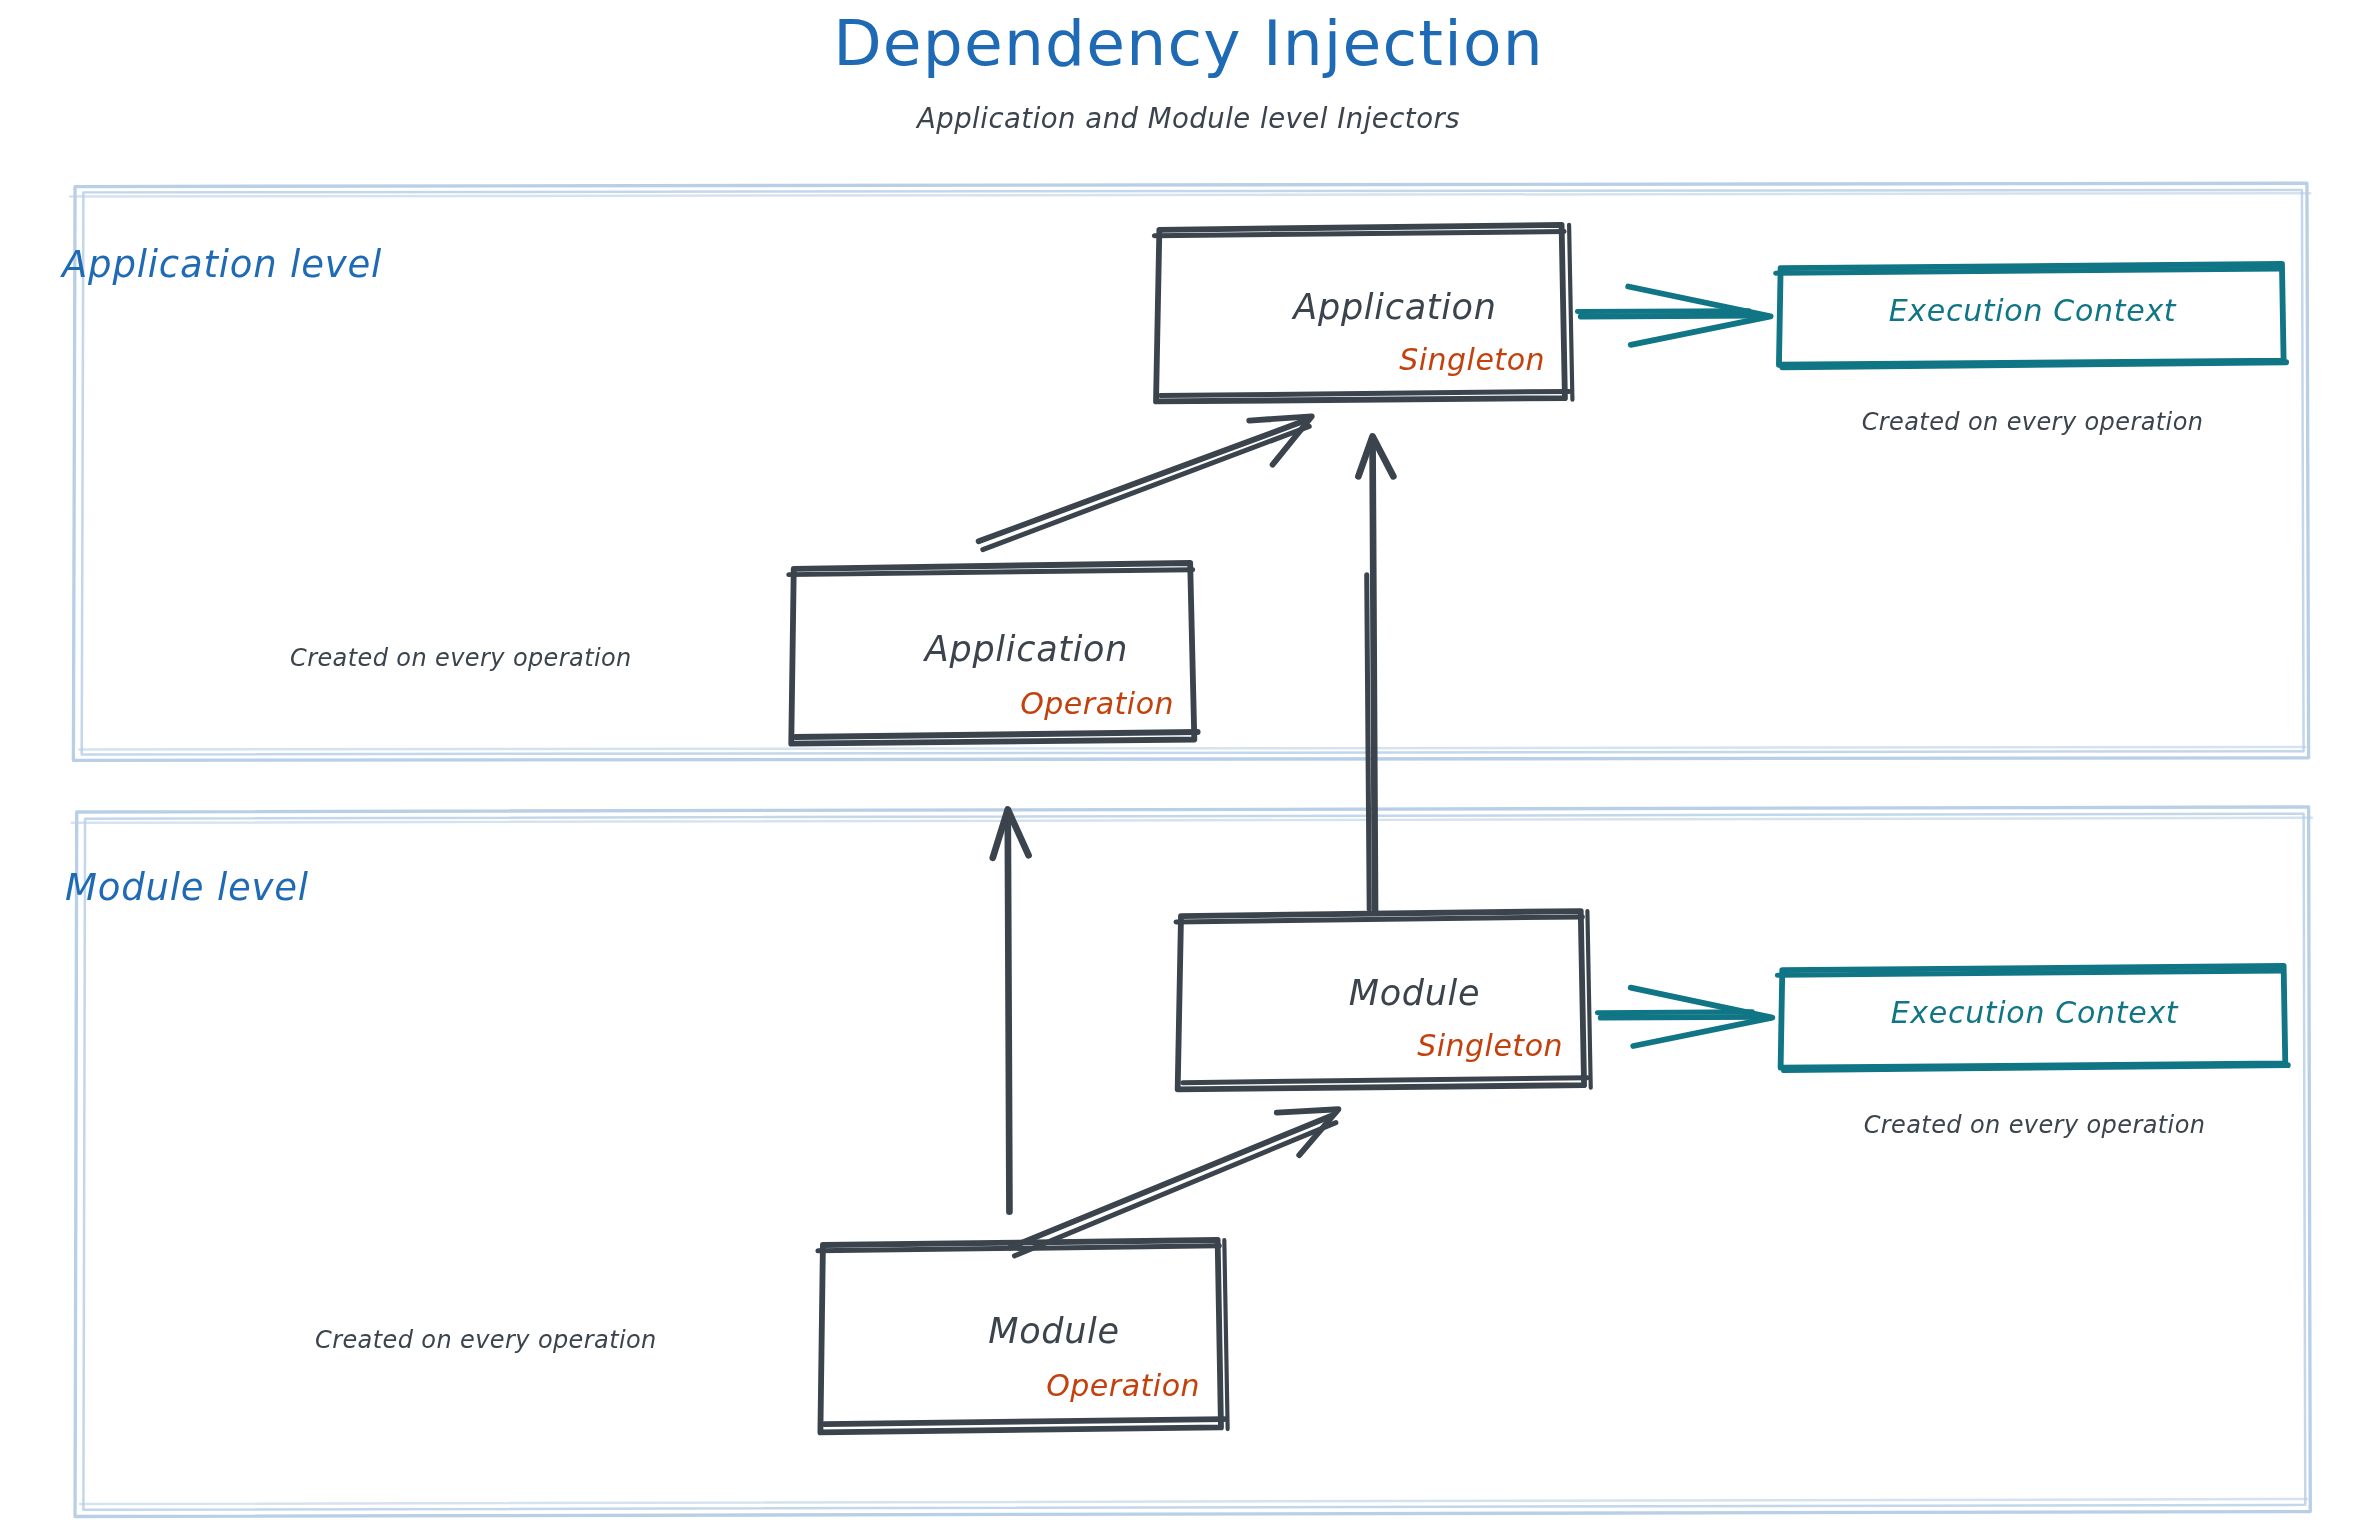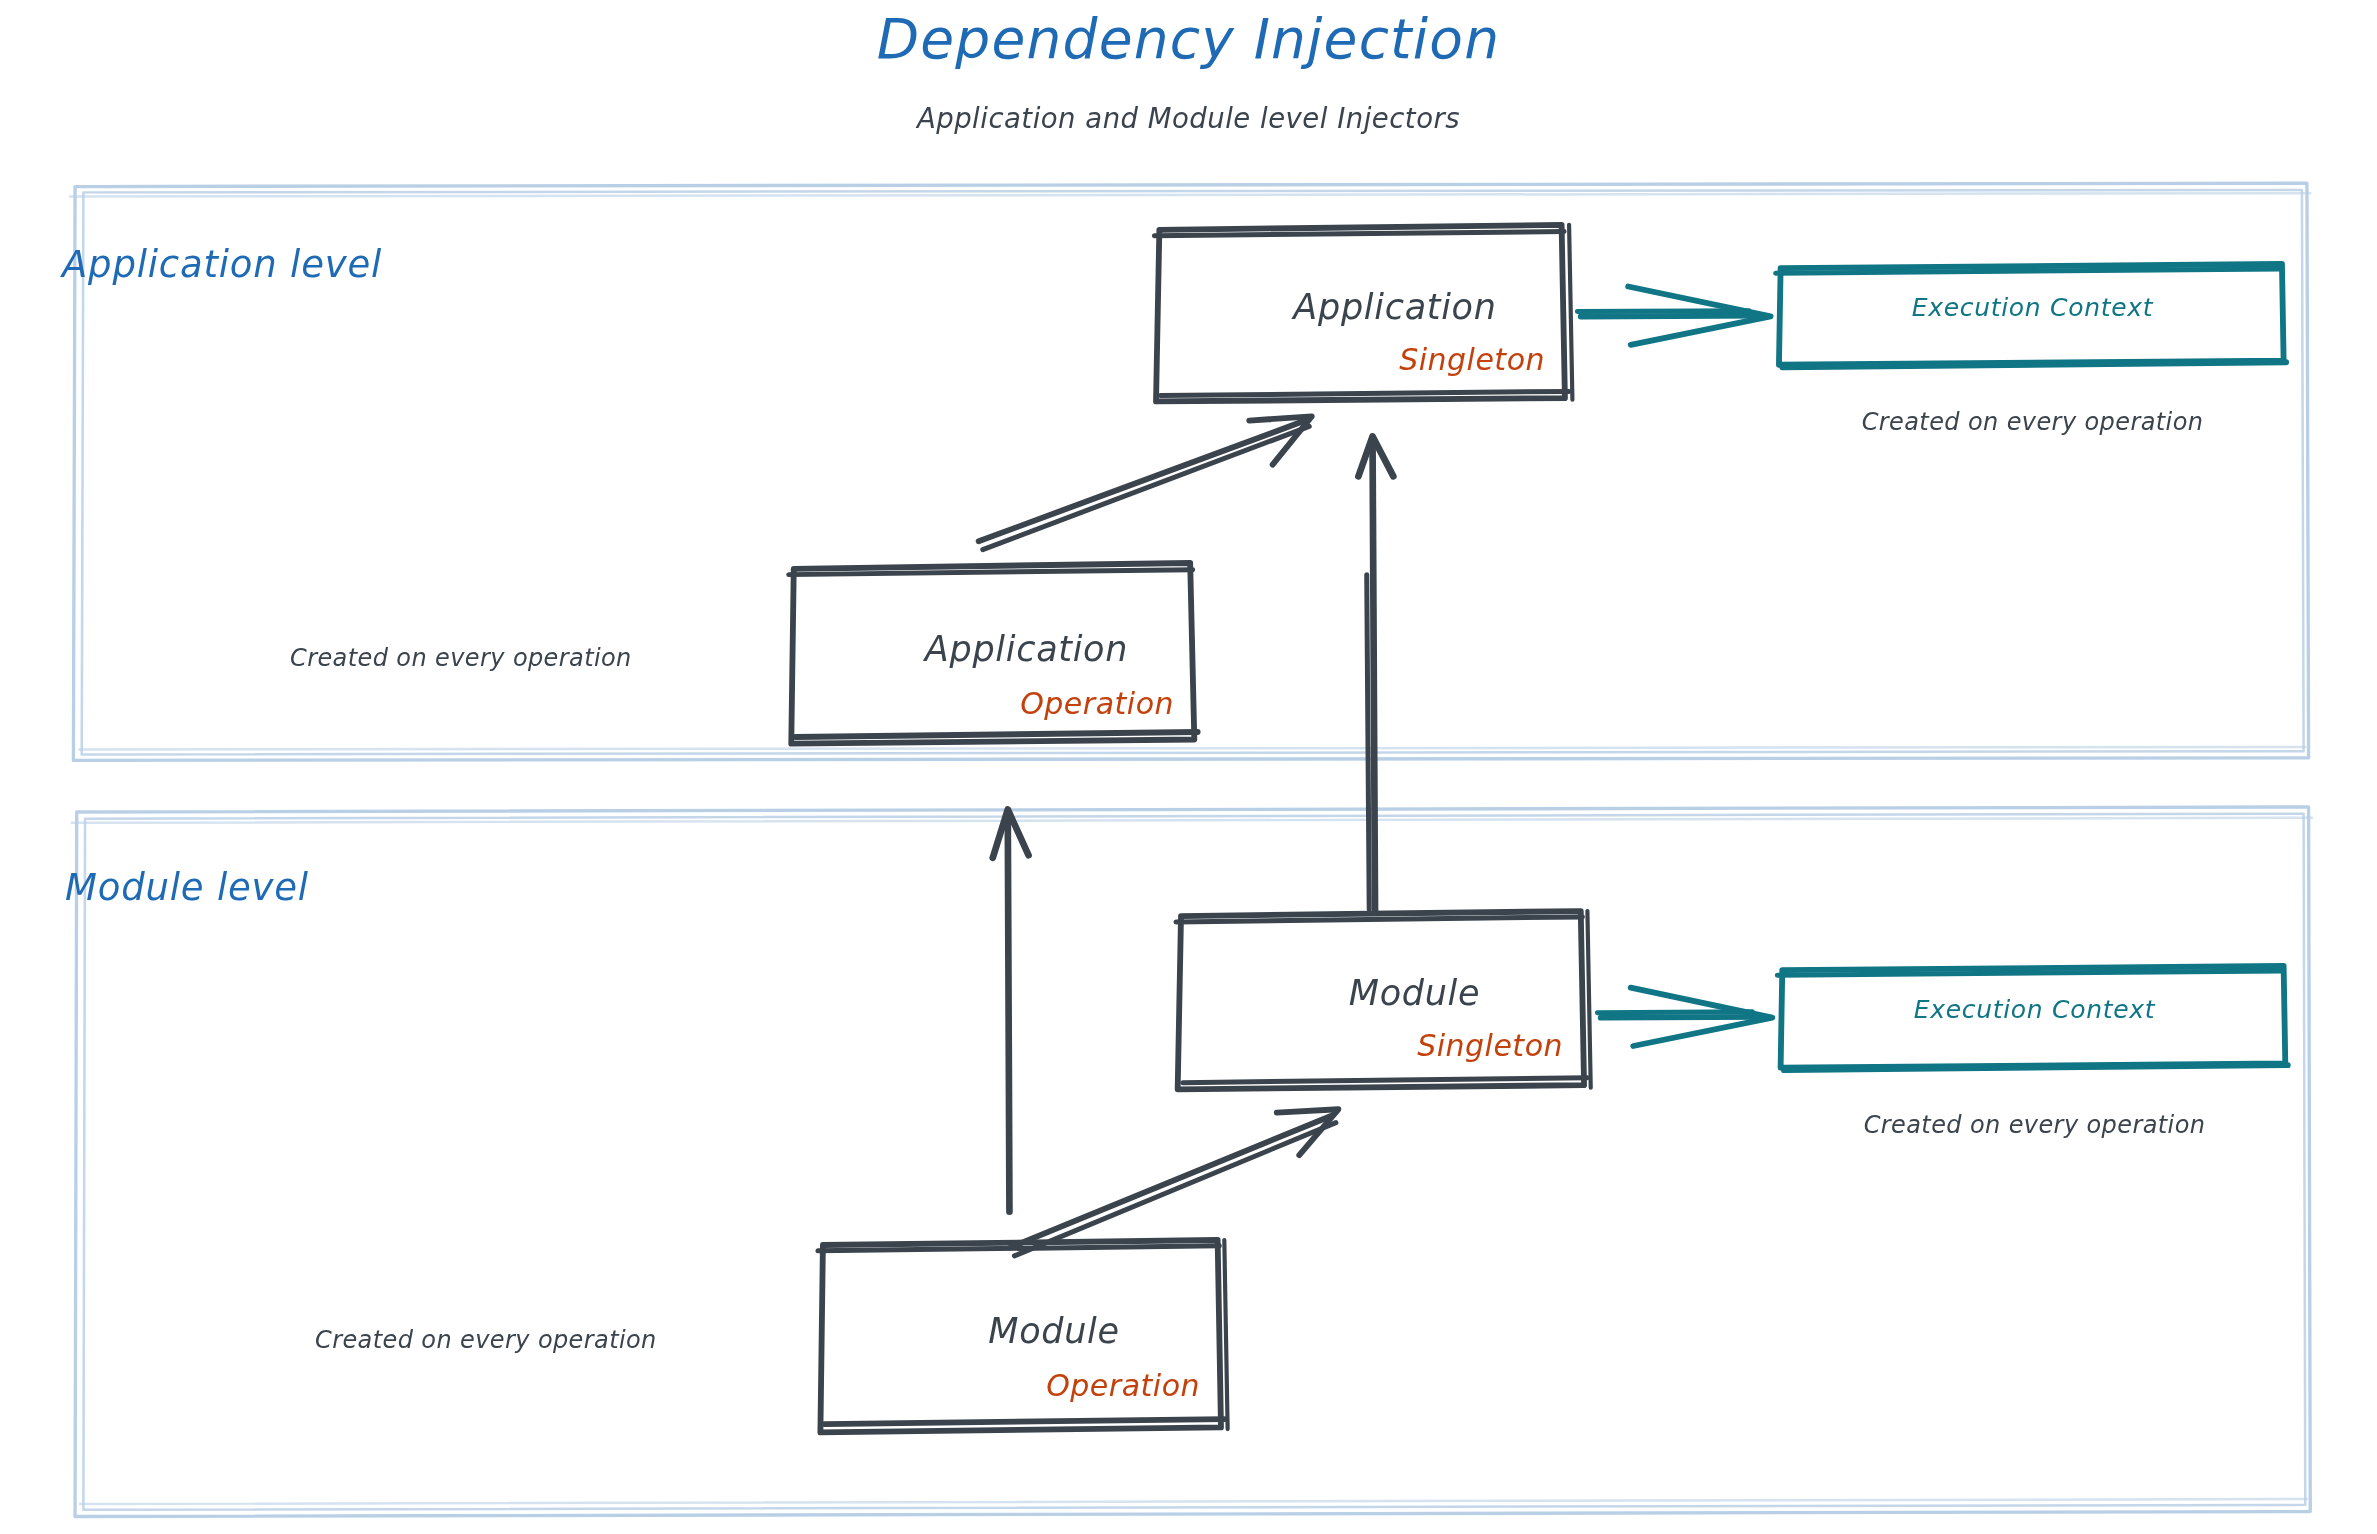--- a/index.html
+++ b/index.html
@@ -28,23 +28,22 @@
     pointer-events: none;
   }
   .txt {
     position: absolute;
     white-space: nowrap;
     pointer-events: auto;
   }
   
   .title {
     font-family: "DejaVu Sans", sans-serif;
-    font-size: 55px;
+    font-size: 63px;
     font-weight: 400;
-    font-style: italic;
     letter-spacing: 1.2px;
     color: #1f6ab5;
   }
   .subtitle {
     font-family: "DejaVu Sans", sans-serif;
     font-size: 27.5px;
     font-style: italic;
     letter-spacing: 0.5px;
     color: #3b444d;
   }
@@ -65,21 +64,21 @@
   }
   .box-scope {
     font-family: "DejaVu Sans", sans-serif;
     font-size: 30px;
     font-style: italic;
     letter-spacing: 0.5px;
     color: #c2410c;
   }
   .ctx-title {
     font-family: "DejaVu Sans", sans-serif;
-    font-size: 25px;
+    font-size: 30px;
     font-style: italic;
     letter-spacing: 0.7px;
     color: #107585;
   }
   .caption {
     font-family: "DejaVu Sans", sans-serif;
     font-size: 24px;
     font-style: italic;
     letter-spacing: 0.4px;
     color: #3b444d;

